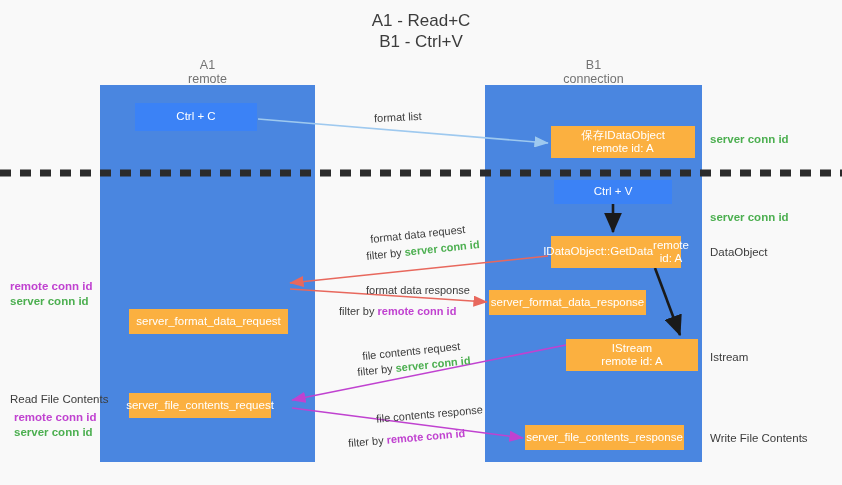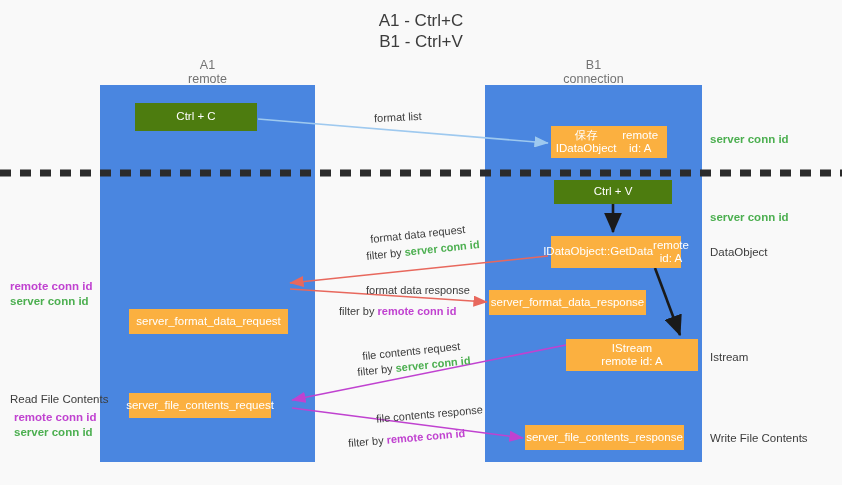--- a/index.html
+++ b/index.html
@@ -35,21 +35,21 @@
   
   .node{
     position:absolute;
     display:flex;align-items:center;justify-content:center;
     text-align:center;
     color:#ffffff;
     font-size:11.5px;line-height:13.5px;
     box-sizing:border-box;
     padding:2px 4px;
   }
-  .node.green{background:#4d7c0f;align-items:center;}
+  .node.green{background:#3b82f6;align-items:center;}
   .node.orange{background:#fbb040;}
 
   
   .edgelabel{
     position:absolute;
     font-size:11px;color:#3c3c3c;
     white-space:nowrap;
   }
   .green-txt{color:#4caf50;font-weight:bold;}
   .purple-txt{color:#c042d0;font-weight:bold;}
@@ -61,21 +61,21 @@
   .side.plain{color:#3c3c3c;}
   .side.green{color:#4caf50;font-weight:bold;}
   .side.purple{color:#c042d0;font-weight:bold;}
 </style>
 </head>
 <body>
 
 <div class="canvas">
 
   <div class="abs title">
-    <div>A1 - Ctrl+C</div>
+    <div>A1 - Read+C</div>
     <div>B1 - Ctrl+V</div>
   </div>
 
   <div class="abs colhead" style="left:100px;top:58px;width:215px;">
     <span class="l1">A1</span>
     <span class="l2">remote</span>
   </div>
   <div class="abs colhead" style="left:485px;top:58px;width:217px;">
     <span class="l1">B1</span>
     <span class="l2">connection</span>
@@ -114,21 +114,21 @@
 
     <line x1="566" y1="345" x2="292" y2="400" stroke="#c042d0" stroke-width="1.6" marker-end="url(#ah-purple)"></line>
 
     <line x1="292" y1="408" x2="523" y2="438" stroke="#c042d0" stroke-width="1.6" marker-end="url(#ah-purple)"></line>
   </svg>
 
   <div class="node green" style="left:135px;top:103px;width:122px;height:28px;">
     <span>Ctrl + C</span>
   </div>
 
-  <div class="node orange" style="left:551px;top:126px;width:116px;height:32px;">
+  <div class="node orange" style="left:551px;top:126px;width:144px;height:32px;flex-direction:column;">
     <span>保存IDataObject</span>
     <span>remote id: A</span>
   </div>
 
   <div class="node green" style="left:554px;top:180px;width:118px;height:24px;">
     <span>Ctrl + V</span>
   </div>
 
   <div class="node orange" style="left:551px;top:236px;width:130px;height:32px;flex-direction:row;">
     <span>IDataObject::GetData</span>

